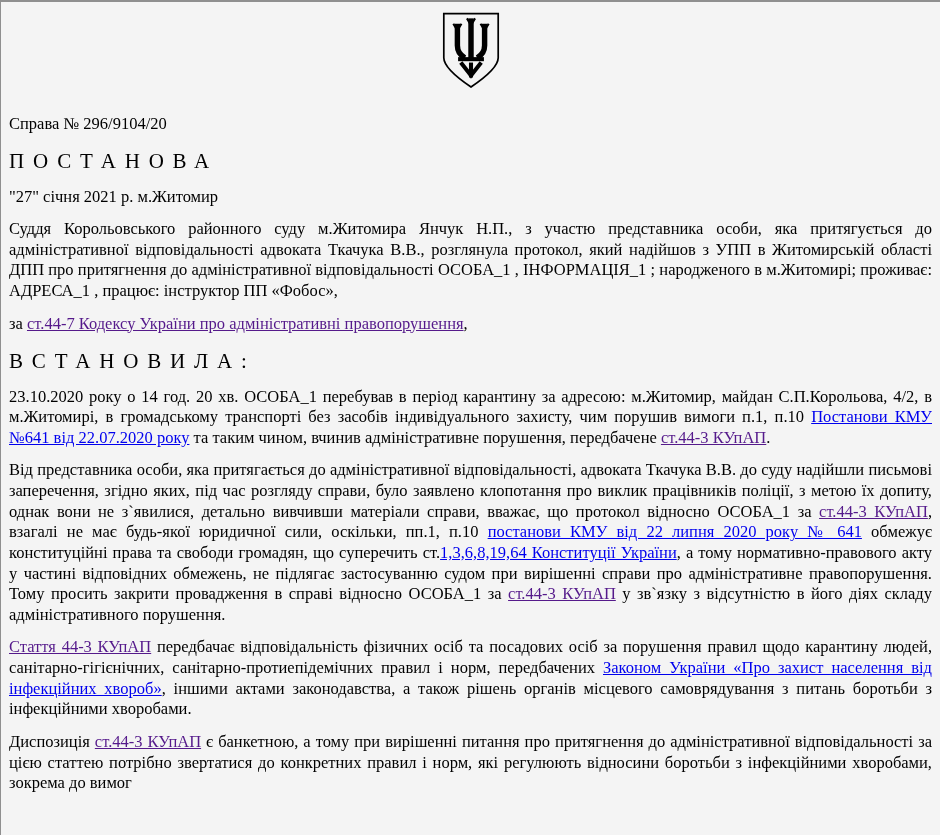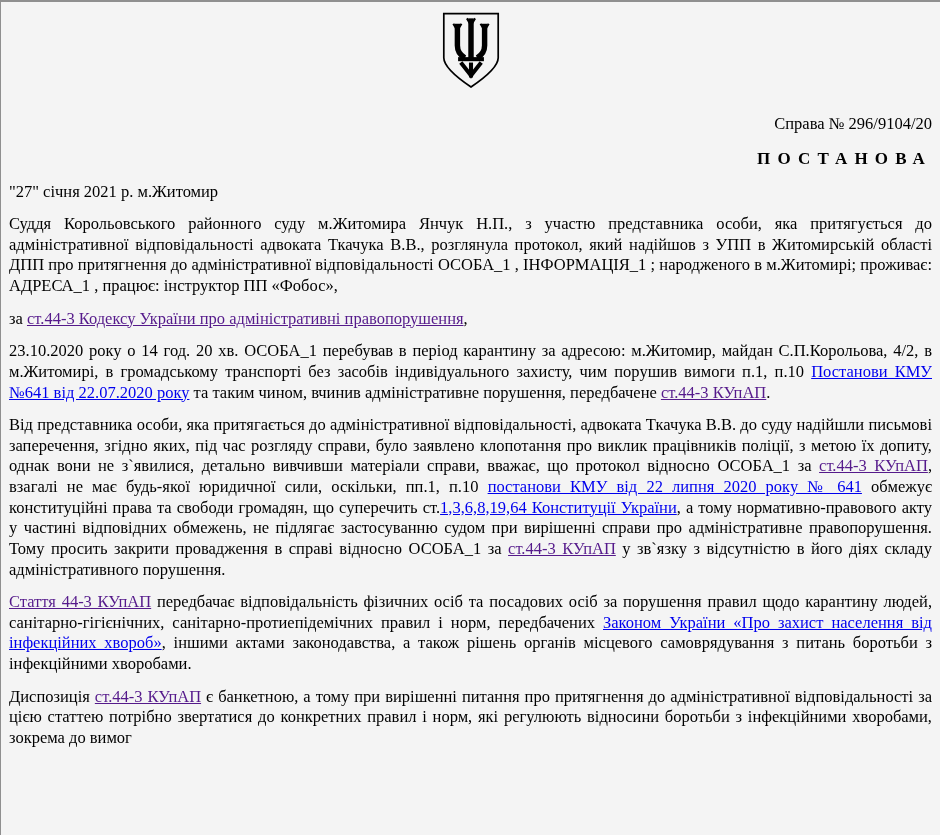--- a/index.html
+++ b/index.html
@@ -23,30 +23,29 @@
     line-height: 1.25;
   }
   .coat-wrap {
     text-align: center;
     margin-top: 2px;
   }
   .coat-wrap svg {
     display: inline-block;
   }
   .case-line {
-    text-align: right;
     margin: 16px 0 0 0;
     white-space: pre;
   }
   .doc-heading {
-    text-align: right;
-    font-weight: bold;
+    text-align: left;
+    font-weight: normal;
     letter-spacing: 0.42em;
     margin: 14px 0 0 0;
-    font-size: 17px;
+    font-size: 21px;
   }
   .doc-para {
     text-align: justify;
     margin: 12px 0 0 0;
   }
   .doc-para a {
     color: #0000EE;
     text-decoration: underline;
     cursor: pointer;
   }
@@ -73,20 +72,21 @@
       <path d="M50,77 V99" stroke="#000" stroke-width="6" fill="none"></path>
     </svg>
   </div>
 
   <div class="case-line">Справа № 296/9104/20</div>
 
   <div id="document-body">
       <p class="doc-heading">ПОСТАНОВА</p>
       <p class="doc-para"><span>"27" січня 2021 р. м.Житомир</span></p>
       <p class="doc-para"><span>Суддя Корольовського районного суду м.Житомира Янчук Н.П., з участю представника особи, яка притягується до адміністративної відповідальності адвоката Ткачука В.В., розглянула протокол, який надійшов з УПП в Житомирській області ДПП про притягнення до адміністративної відповідальності ОСОБА_1 , ІНФОРМАЦІЯ_1 ; народженого в м.Житомирі; проживає: АДРЕСА_1 , працює: інструктор ПП «Фобос»,</span></p>
-      <p class="doc-para"><span>за </span><a href="#" class="visited">ст.44-3 Кодексу України про адміністративні правопорушення</a><span>,</span></p>
+      <p class="doc-para"><span>за </span><a href="#" class="visited">ст.44-7 Кодексу України про адміністративні правопорушення</a><span>,</span></p>
+      <p class="doc-heading">ВСТАНОВИЛА:</p>
       <p class="doc-para"><span>23.10.2020 року о 14 год. 20 хв. ОСОБА_1 перебував в період карантину за адресою: м.Житомир, майдан С.П.Корольова, 4/2, в м.Житомирі, в громадському транспорті без засобів індивідуального захисту, чим порушив вимоги п.1, п.10 </span><a href="#">Постанови КМУ №641 від 22.07.2020 року</a><span> та таким чином, вчинив адміністративне порушення, передбачене </span><a href="#" class="visited">ст.44-3 КУпАП</a><span>.</span></p>
       <p class="doc-para"><span>Від представника особи, яка притягається до адміністративної відповідальності, адвоката Ткачука В.В. до суду надійшли письмові заперечення, згідно яких, під час розгляду справи, було заявлено клопотання про виклик працівників поліції, з метою їх допиту, однак вони не з`явилися, детально вивчивши матеріали справи, вважає, що протокол відносно ОСОБА_1 за </span><a href="#" class="visited">ст.44-3 КУпАП</a><span>, взагалі не має будь-якої юридичної сили, оскільки, пп.1, п.10 </span><a href="#">постанови КМУ від 22 липня 2020 року № 641</a><span> обмежує конституційні права та свободи громадян, що суперечить ст.</span><a href="#">1,3,6,8,19,64 Конституції України</a><span>, а тому нормативно-правового акту у частині відповідних обмежень, не підлягає застосуванню судом при вирішенні справи про адміністративне правопорушення. Тому просить закрити провадження в справі відносно ОСОБА_1 за </span><a href="#" class="visited">ст.44-3 КУпАП</a><span> у зв`язку з відсутністю в його діях складу адміністративного порушення.</span></p>
       <p class="doc-para"><a href="#" class="visited">Стаття 44-3 КУпАП</a><span> передбачає відповідальність фізичних осіб та посадових осіб за порушення правил щодо карантину людей, санітарно-гігієнічних, санітарно-протиепідемічних правил і норм, передбачених </span><a href="#">Законом України «Про захист населення від інфекційних хвороб»</a><span>, іншими актами законодавства, а також рішень органів місцевого самоврядування з питань боротьби з інфекційними хворобами.</span></p>
       <p class="doc-para"><span>Диспозиція </span><a href="#" class="visited">ст.44-3 КУпАП</a><span> є банкетною, а тому при вирішенні питання про притягнення до адміністративної відповідальності за цією статтею потрібно звертатися до конкретних правил і норм, які регулюють відносини боротьби з інфекційними хворобами, зокрема до вимог </span></p>
     </div>
 
 </div>
 
 </body></html>

